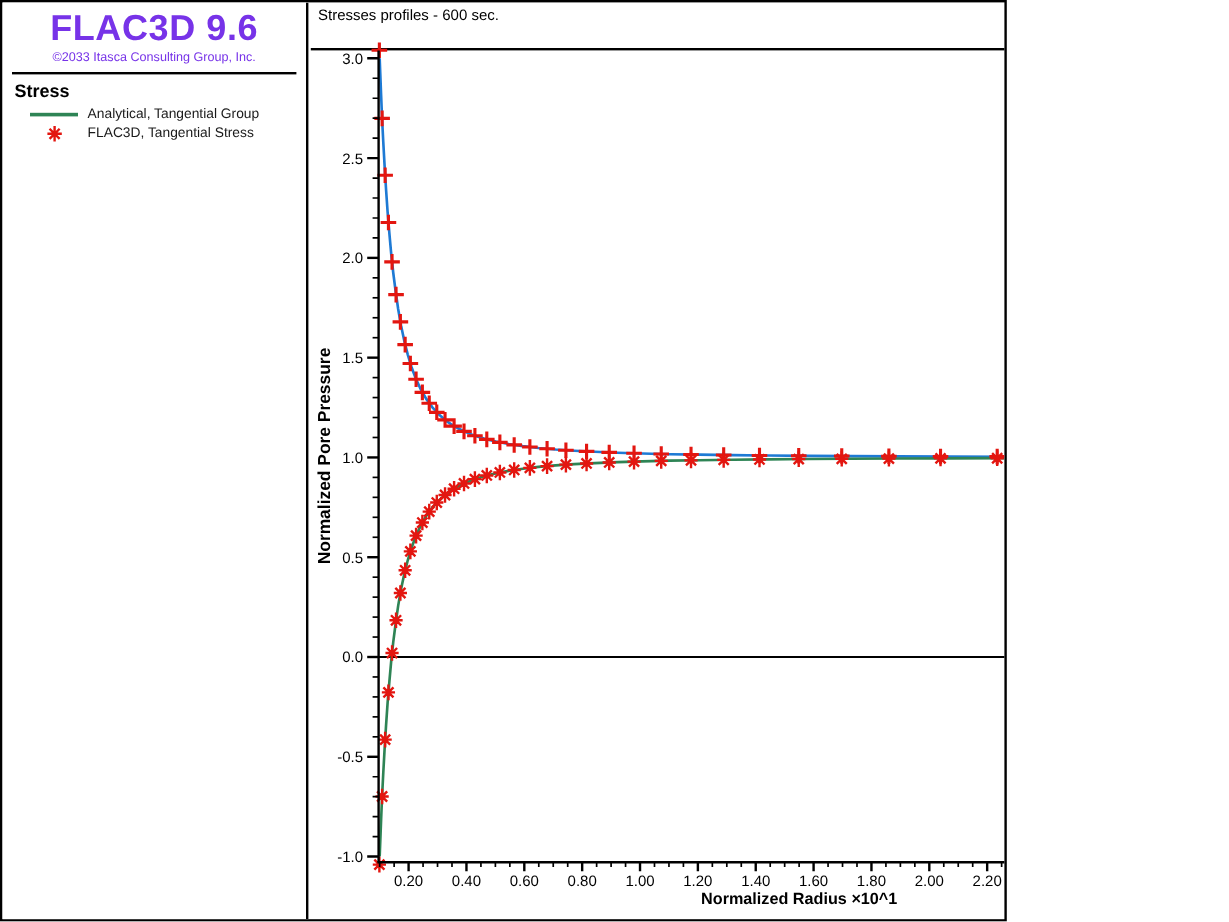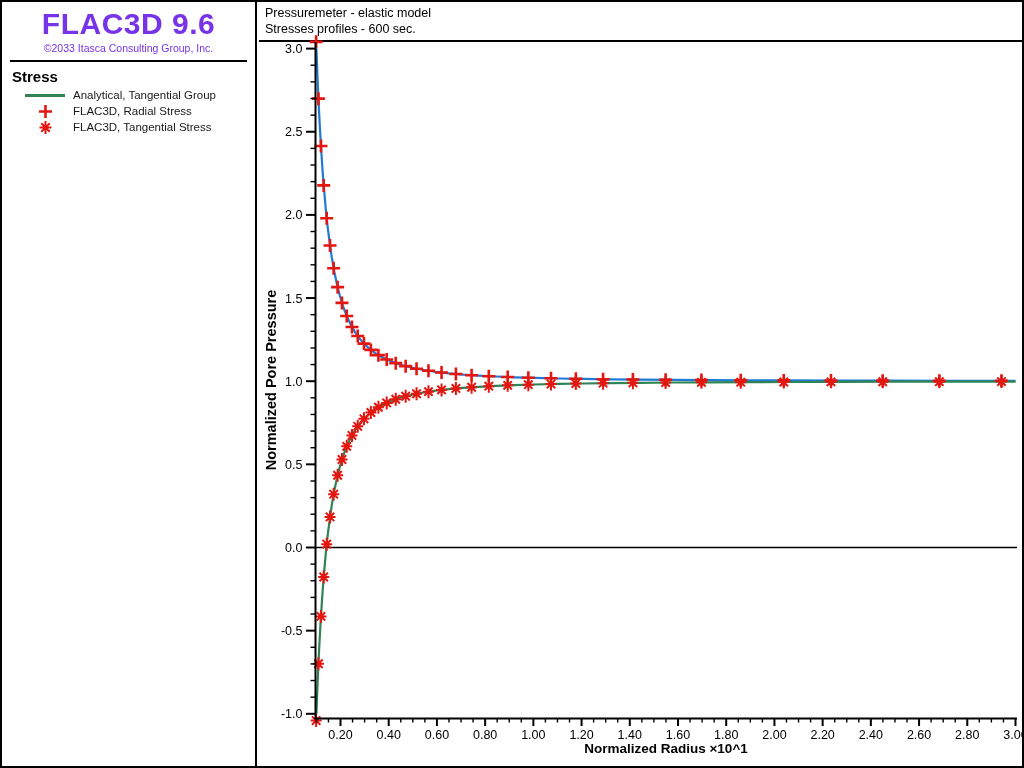--- a/index.html
+++ b/index.html
@@ -1,18 +1,18 @@
 <!DOCTYPE html>
 <html><head>
 <meta charset="utf-8">
 <style>
   * { margin:0; padding:0; box-sizing:border-box; }
   html,body { width:1024px; height:768px; background:#fff; font-family:"Liberation Sans", sans-serif; }
   #window {
-    position:relative; width:1024px; height:768px;
+    position:relative; width:839px; height:768px;
     border:2px solid #000; background:#fff; overflow:hidden;
   }
   
   #sidebar {
     position:absolute; left:0; top:0; width:255px; height:764px;
     border-right:2px solid #000; background:#fff;
   }
   #logo {
     margin-top:5px; text-align:center;
     font-size:30px; font-weight:bold; letter-spacing:0.5px;
@@ -64,43 +64,34 @@
     <div id="copyright" style="color: rgb(119, 51, 232);">©2033 Itasca Consulting Group, Inc.</div>
     <hr id="logo-separator">
     <div id="legend-title">Stress</div>
 
     <div id="legend">
       <div class="legend-row">
         <span class="swatch">
             <span class="line" style="background:#2e8455"></span>
           </span>
         <span class="legend-label">Analytical, Tangential Group</span>
-      </div>
-      <div class="legend-row">
-        <span class="swatch">
-            <svg width="15" height="15" viewBox="0 0 15 15">
-              <path d="M7.5 1 V14 M1 7.5 H14" stroke="#e31610" stroke-width="2.6" fill="none"></path>
-            </svg>
-          </span>
-        <span class="legend-label">FLAC3D, Radial Stress</span>
       </div>
       <div class="legend-row">
         <span class="swatch">
             <svg width="15" height="15" viewBox="0 0 15 15">
               <path d="M7.5 1 V14 M1.5 7.5 H13.5 M3.3 3.3 L11.7 11.7 M3.3 11.7 L11.7 3.3" stroke="#e31610" stroke-width="2" fill="none"></path>
             </svg>
           </span>
         <span class="legend-label">FLAC3D, Tangential Stress</span>
       </div>
     </div>
   </aside>
 
   <main id="chart-panel">
     <div id="chart-title">
-      <div>Pressuremeter - elastic model</div>
       <div>Stresses profiles - 600 sec.</div>
     </div>
   </main>
 
   <svg id="plot-svg" viewBox="0 0 1024 768" xmlns="http://www.w3.org/2000/svg">
       <g>
         <line x1="313.5" y1="545.5" x2="1015" y2="545.5" stroke="#000" stroke-width="1.6"></line>
       </g>
       <g>
         <polyline points="314.4,46.6 314.9,59.5 315.6,77.5 316.4,96.7 317.4,116.4 318.5,136.2 319.7,155.7 321.0,174.6 322.5,192.6 324.0,209.5 325.7,225.3 327.7,240.8 329.8,255.5 332.2,269.3 334.9,282.0 337.8,293.5 340.9,303.8 344.5,313.5 348.6,322.4 353.2,330.4 358.3,337.4 363.8,343.4 369.8,348.7 376.6,353.3 384.1,357.2 392.3,360.6 401.2,363.5 411.1,365.9 421.9,368.0 433.7,369.8 446.7,371.3 461.0,372.6 476.6,373.6 493.7,374.5 512.6,375.3 533.3,375.9 555.9,376.5 580.8,376.9 608.0,377.3 637.9,377.6 670.7,377.9 706.6,378.1 745.9,378.3 789.1,378.4 836.3,378.6 888.1,378.7 944.8,378.8 1007.0,378.8 1013.5,378.8" fill="none" stroke="#1e7ad4" stroke-width="2.2" stroke-linejoin="round"></polyline>

